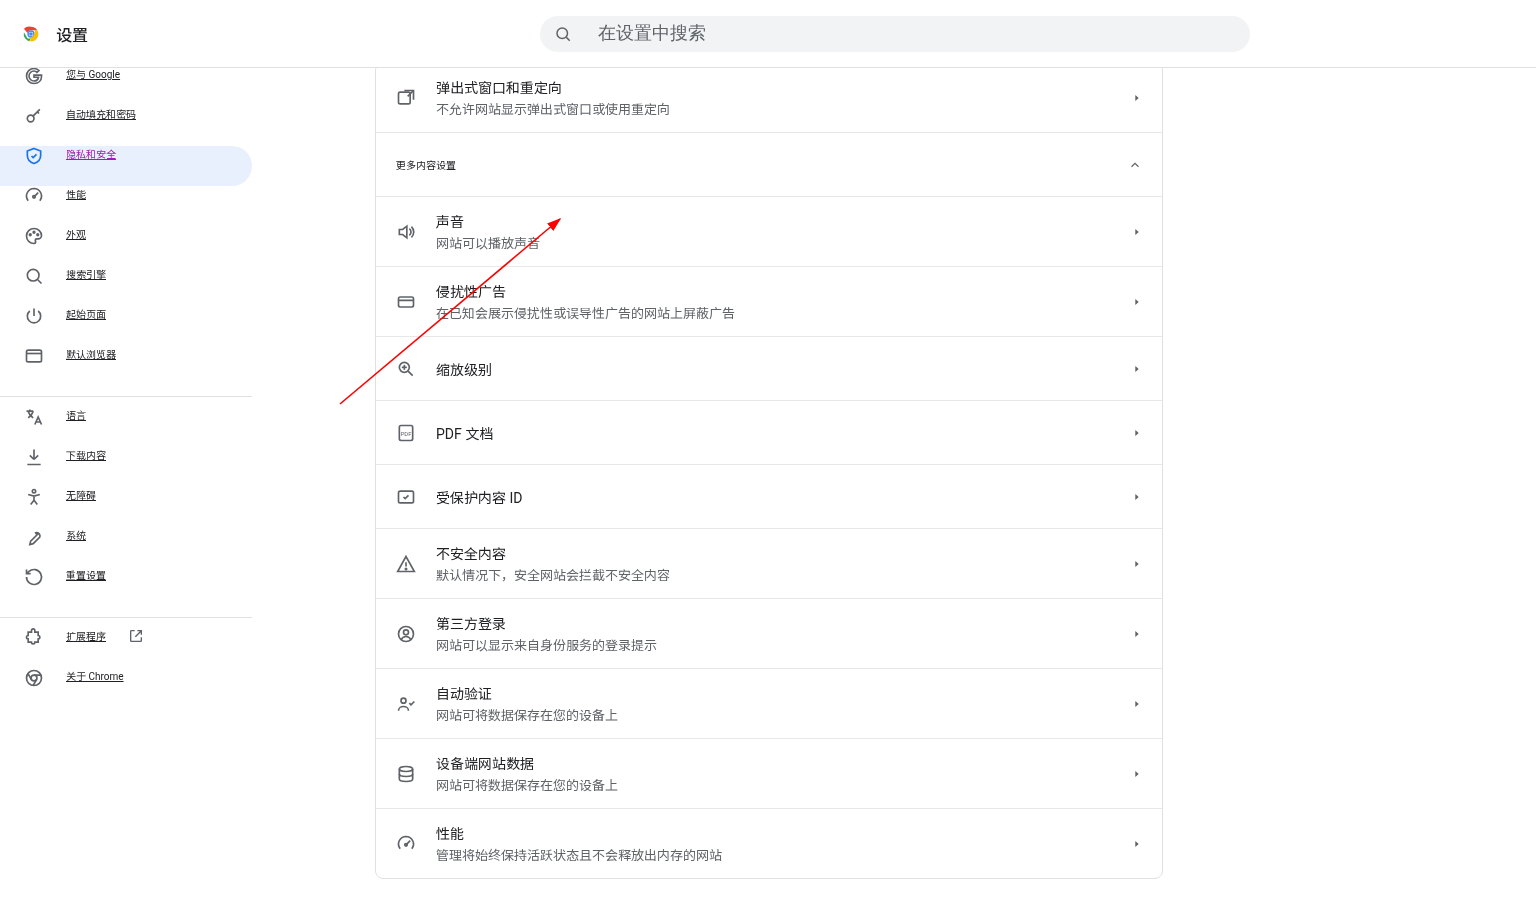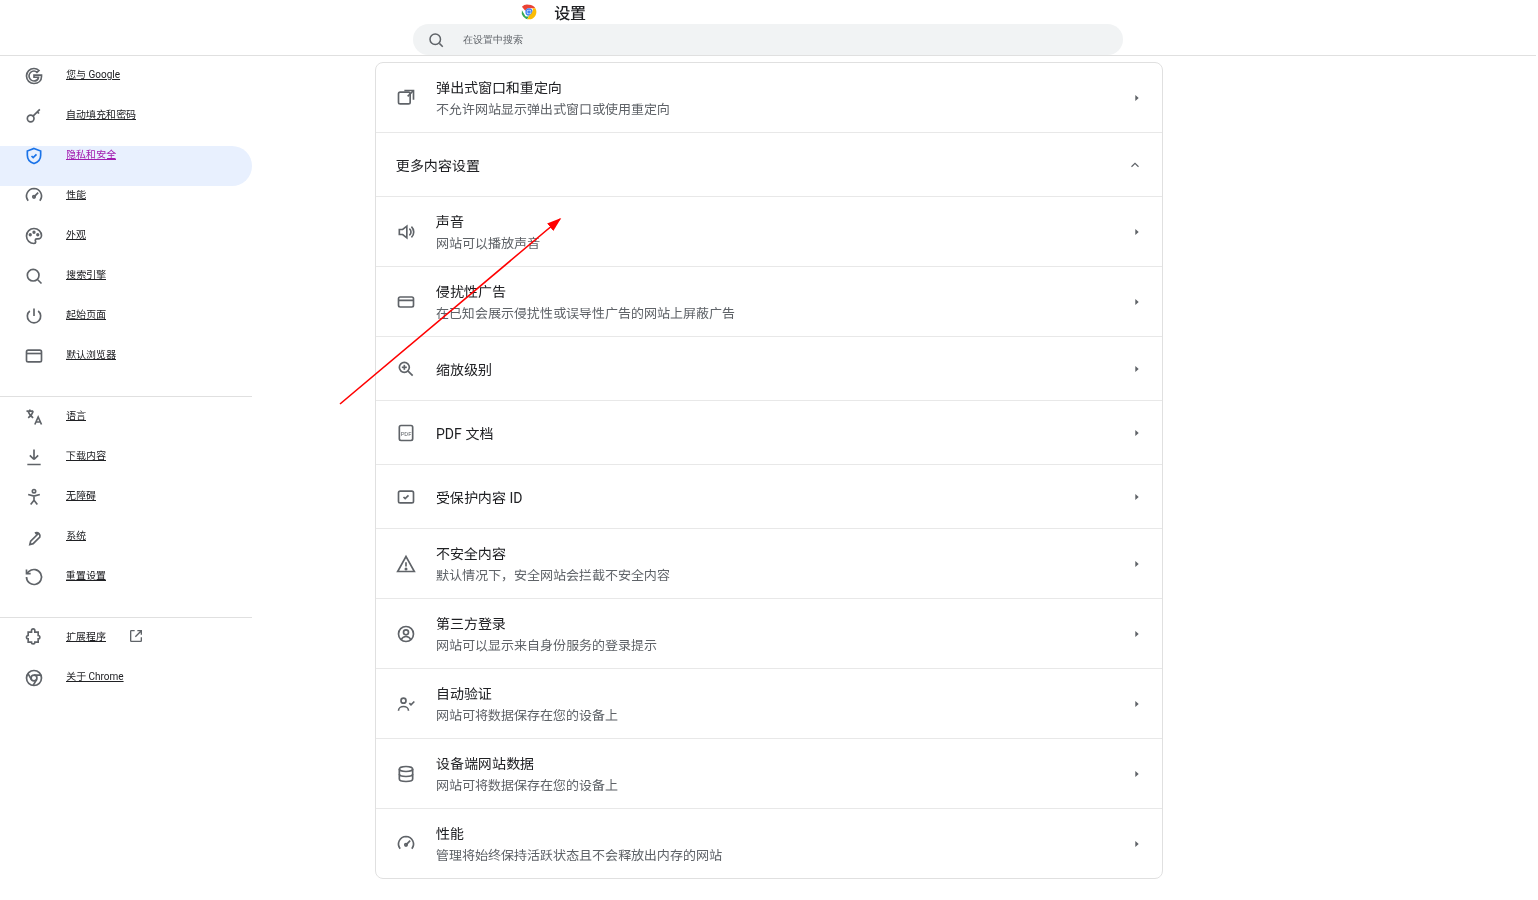--- a/index.html
+++ b/index.html
@@ -9,26 +9,25 @@
     font-size: 13px;
     color: #202124;
     background: #fff;
     width: 1538px; height: 900px;
     overflow: hidden;
   }
 
   
   .header {
     position: fixed; top:0; left:0; right:2px;
-    height: 56px;
+    height: 68px;
     display: flex; align-items: center;
     background: #fff;
     border-bottom: 1px solid #e0e0e0;
     z-index: 20;
-    flex-direction: column;
   }
   .header .brand {
     display: flex; align-items: center;
     padding-left: 20px;
     width: 540px;
   }
   .header .brand .title {
     font-size: 16px; font-weight: 500;
     margin-left: 14px;
     color: #202124;
@@ -41,22 +40,22 @@
     width: 710px;
     height: 36px;
     background: #f1f3f4;
     border-radius: 18px;
     display:flex; align-items:center;
     padding: 0 14px;
     color:#5f6368;
   }
   .searchbar input {
     border:none; background:transparent; outline:none;
-    margin-left:16px;
-    font-size:10px; color:#14532d;
+    margin-left:24px;
+    font-size:18px; color:#14532d;
     flex:1;
   }
   .searchbar input::placeholder { color:#5f6368; }
 
   
   .sidebar {
     position: fixed; top:54px; left:0;
     width: 260px;
     padding-top: 12px;
   }
@@ -112,21 +111,21 @@
   }
   .row .texts { margin-left: 20px; flex:1; min-width:0;}
   .row .rtitle { font-size:14px; color:#202124; }
   .row .rsub   { font-size:13px; color:#5f6368; margin-top:2px; }
   .row .rchev  { color:#5f6368; flex-shrink:0;}
 
   .section-head {
     display:flex; align-items:center;
     height: 64px;
     padding: 0 20px;
-    font-size:14px; color:#202124;
+    font-size:10px; color:#202124;
     border-top: 1px solid #e8e8e8;
     cursor:pointer;
   }
   .section-head .htxt { flex:1; }
   .section-head .hchev { color:#5f6368; }
 
   
   .arrow-svg {
     position:absolute;
     left:335px; top:155px;

